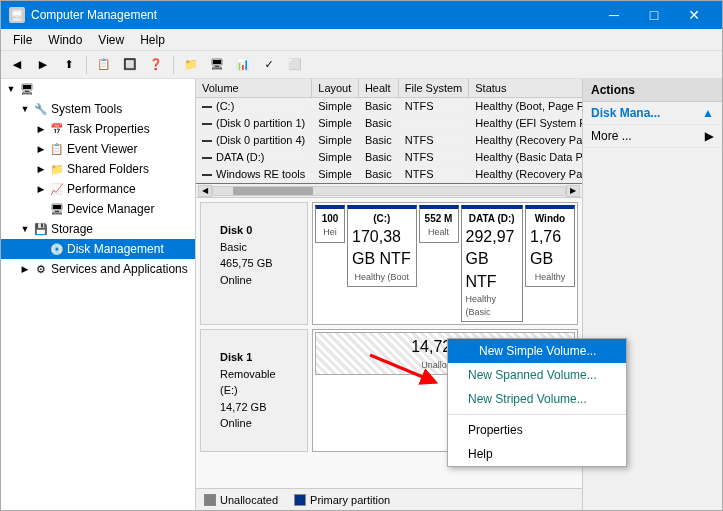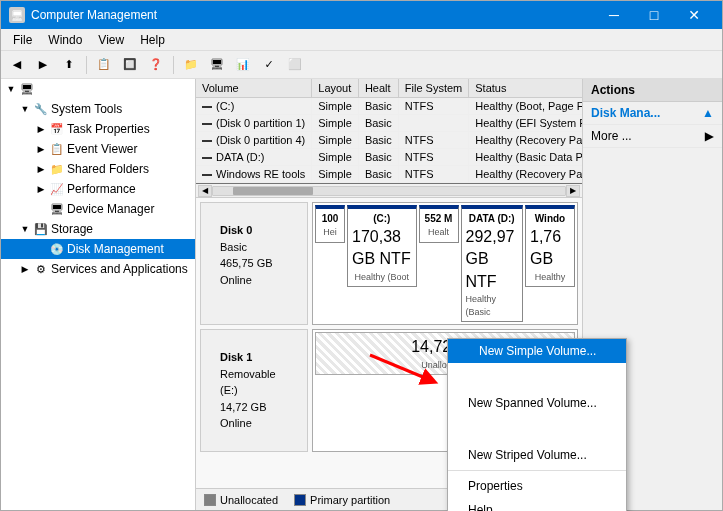--- a/index.html
+++ b/index.html
@@ -339,21 +339,21 @@
       left: 447px;
       top: 338px;
       font-size: 12px;
     }
     .ctx-item {
       padding: 5px 20px;
       cursor: pointer;
       white-space: nowrap;
     }
     .ctx-item.highlighted { background: #0078d7; color: white; padding-left: 31px; }
-    .ctx-item.disabled { color: #000000; cursor: default; margin-top: 28px; }
+    .ctx-item.disabled { color: #0f766e; cursor: default; }
     .ctx-separator { height: 1px; background: #ddd; margin: 3px 0; }
 
     
     .arrow-overlay {
       position: absolute;
       left: 360px;
       top: 345px;
       width: 90px;
       height: 50px;
       pointer-events: none;

